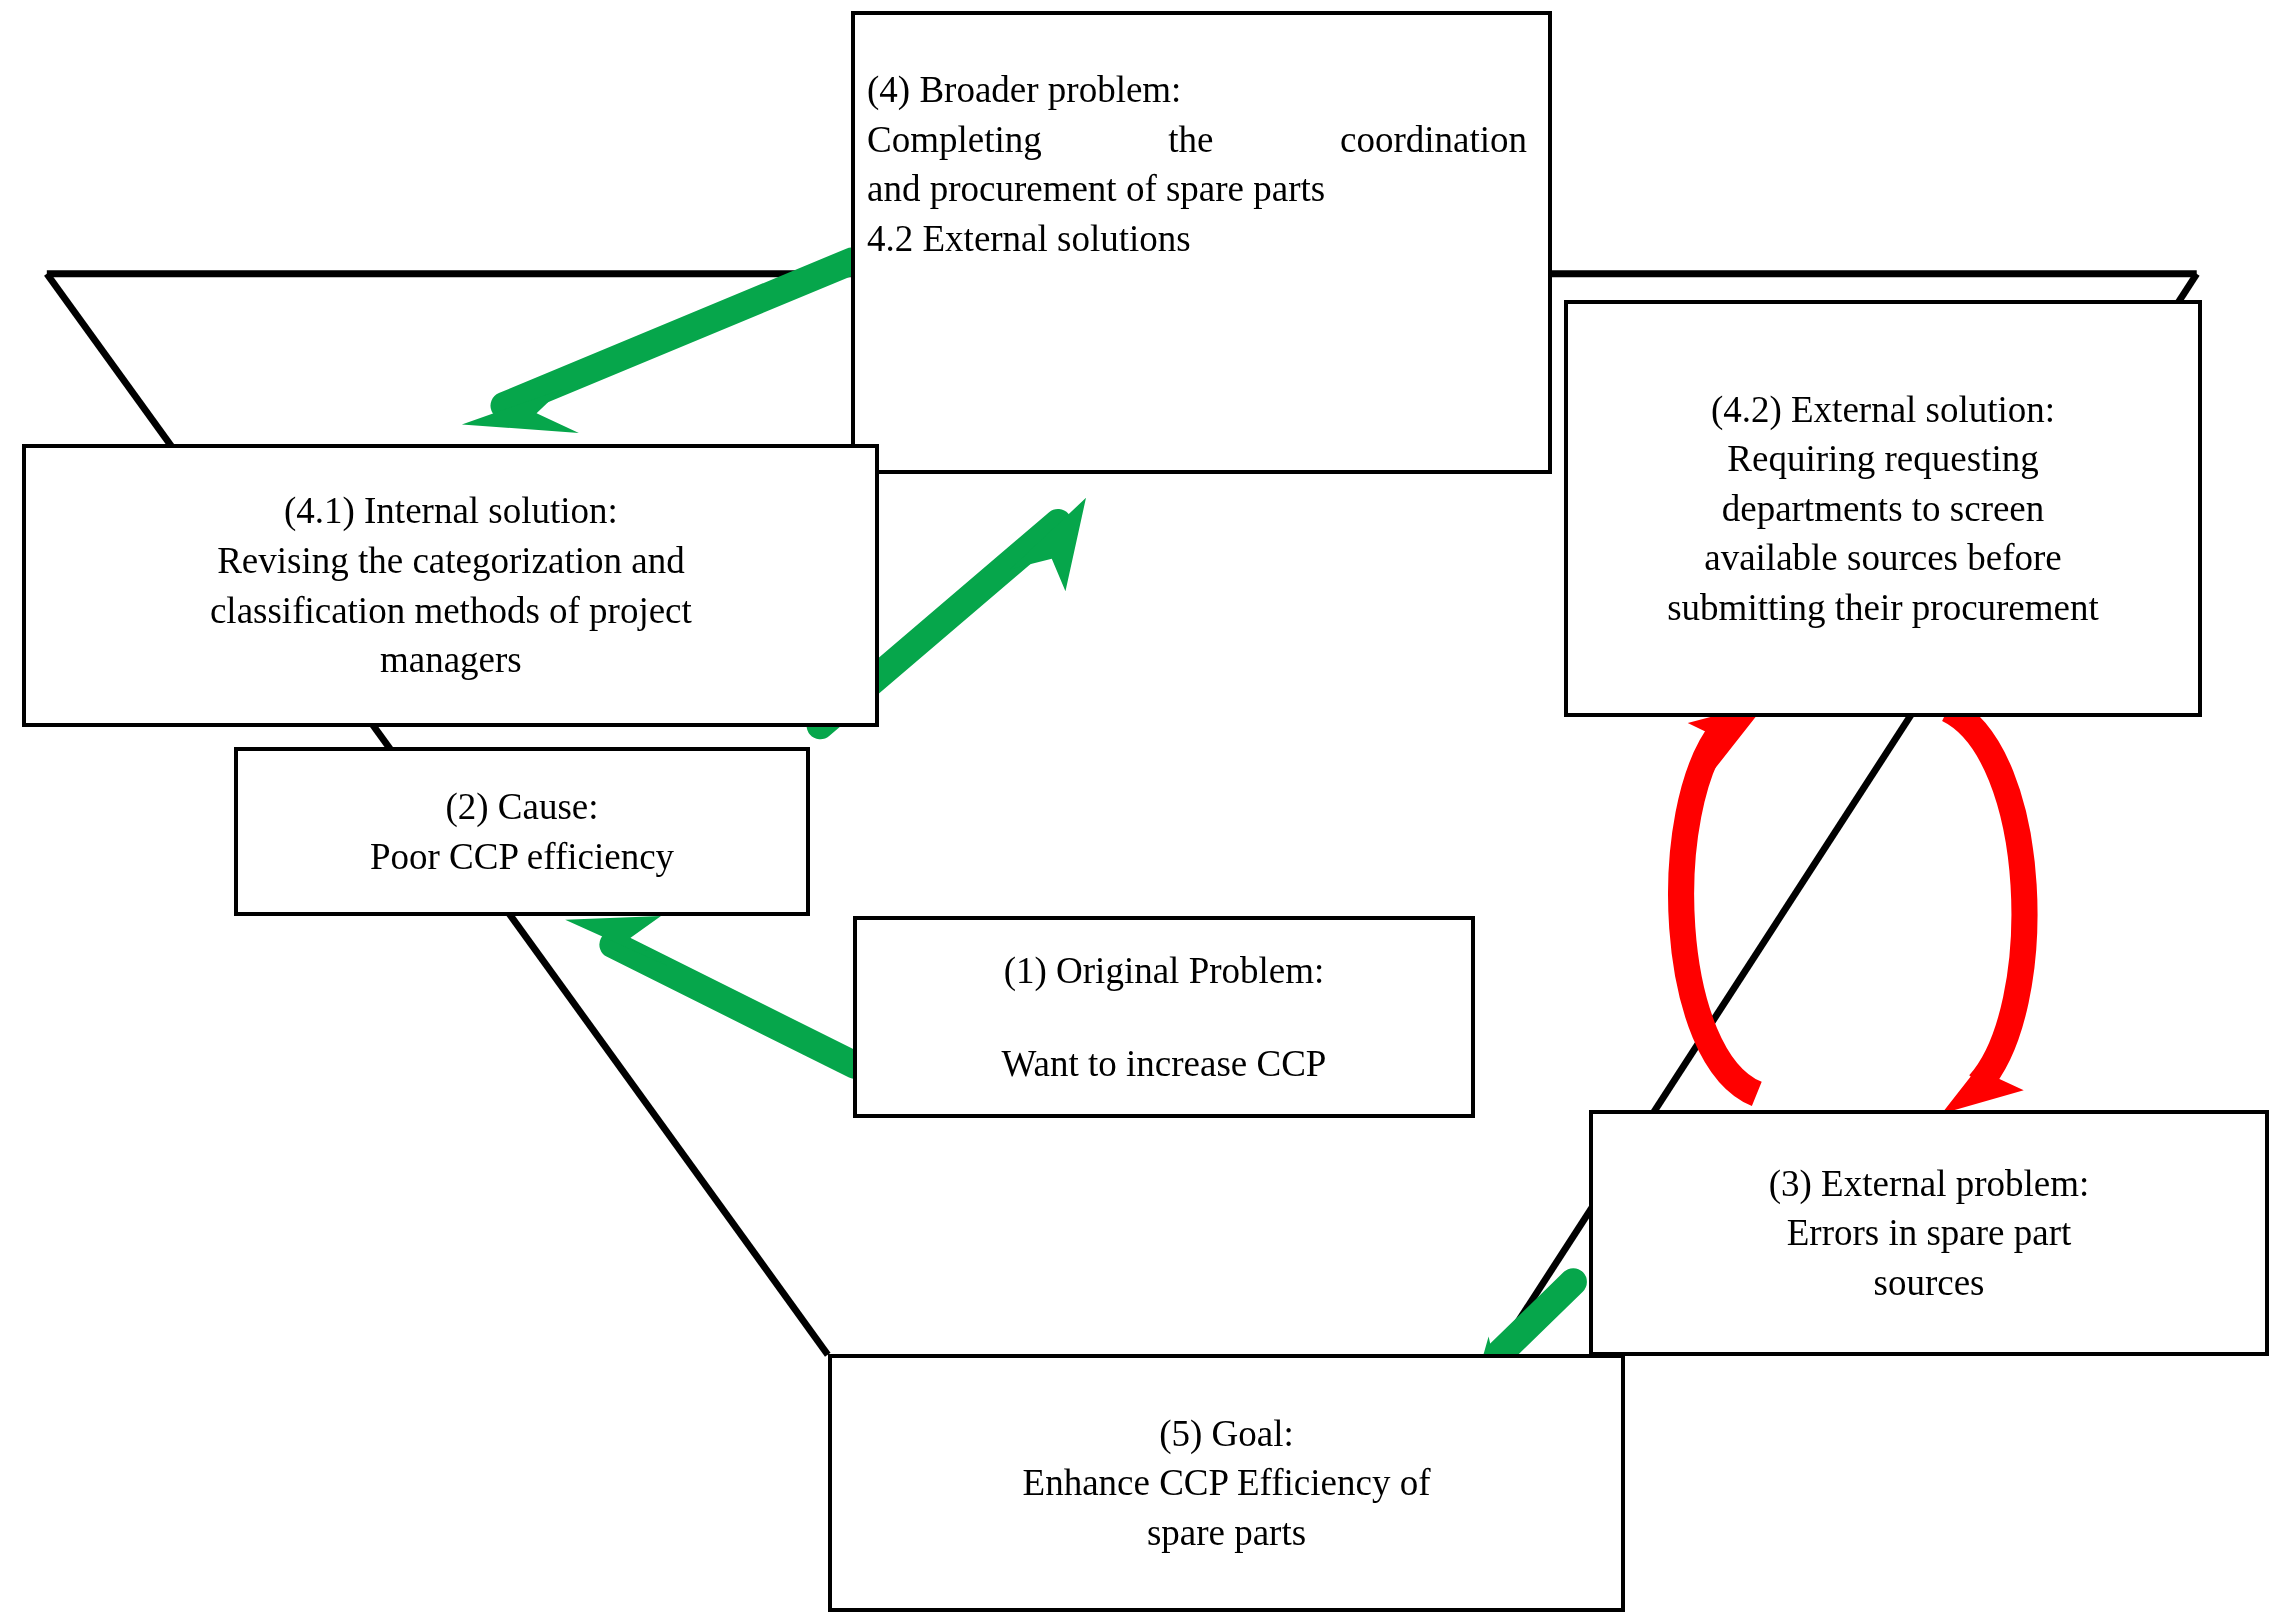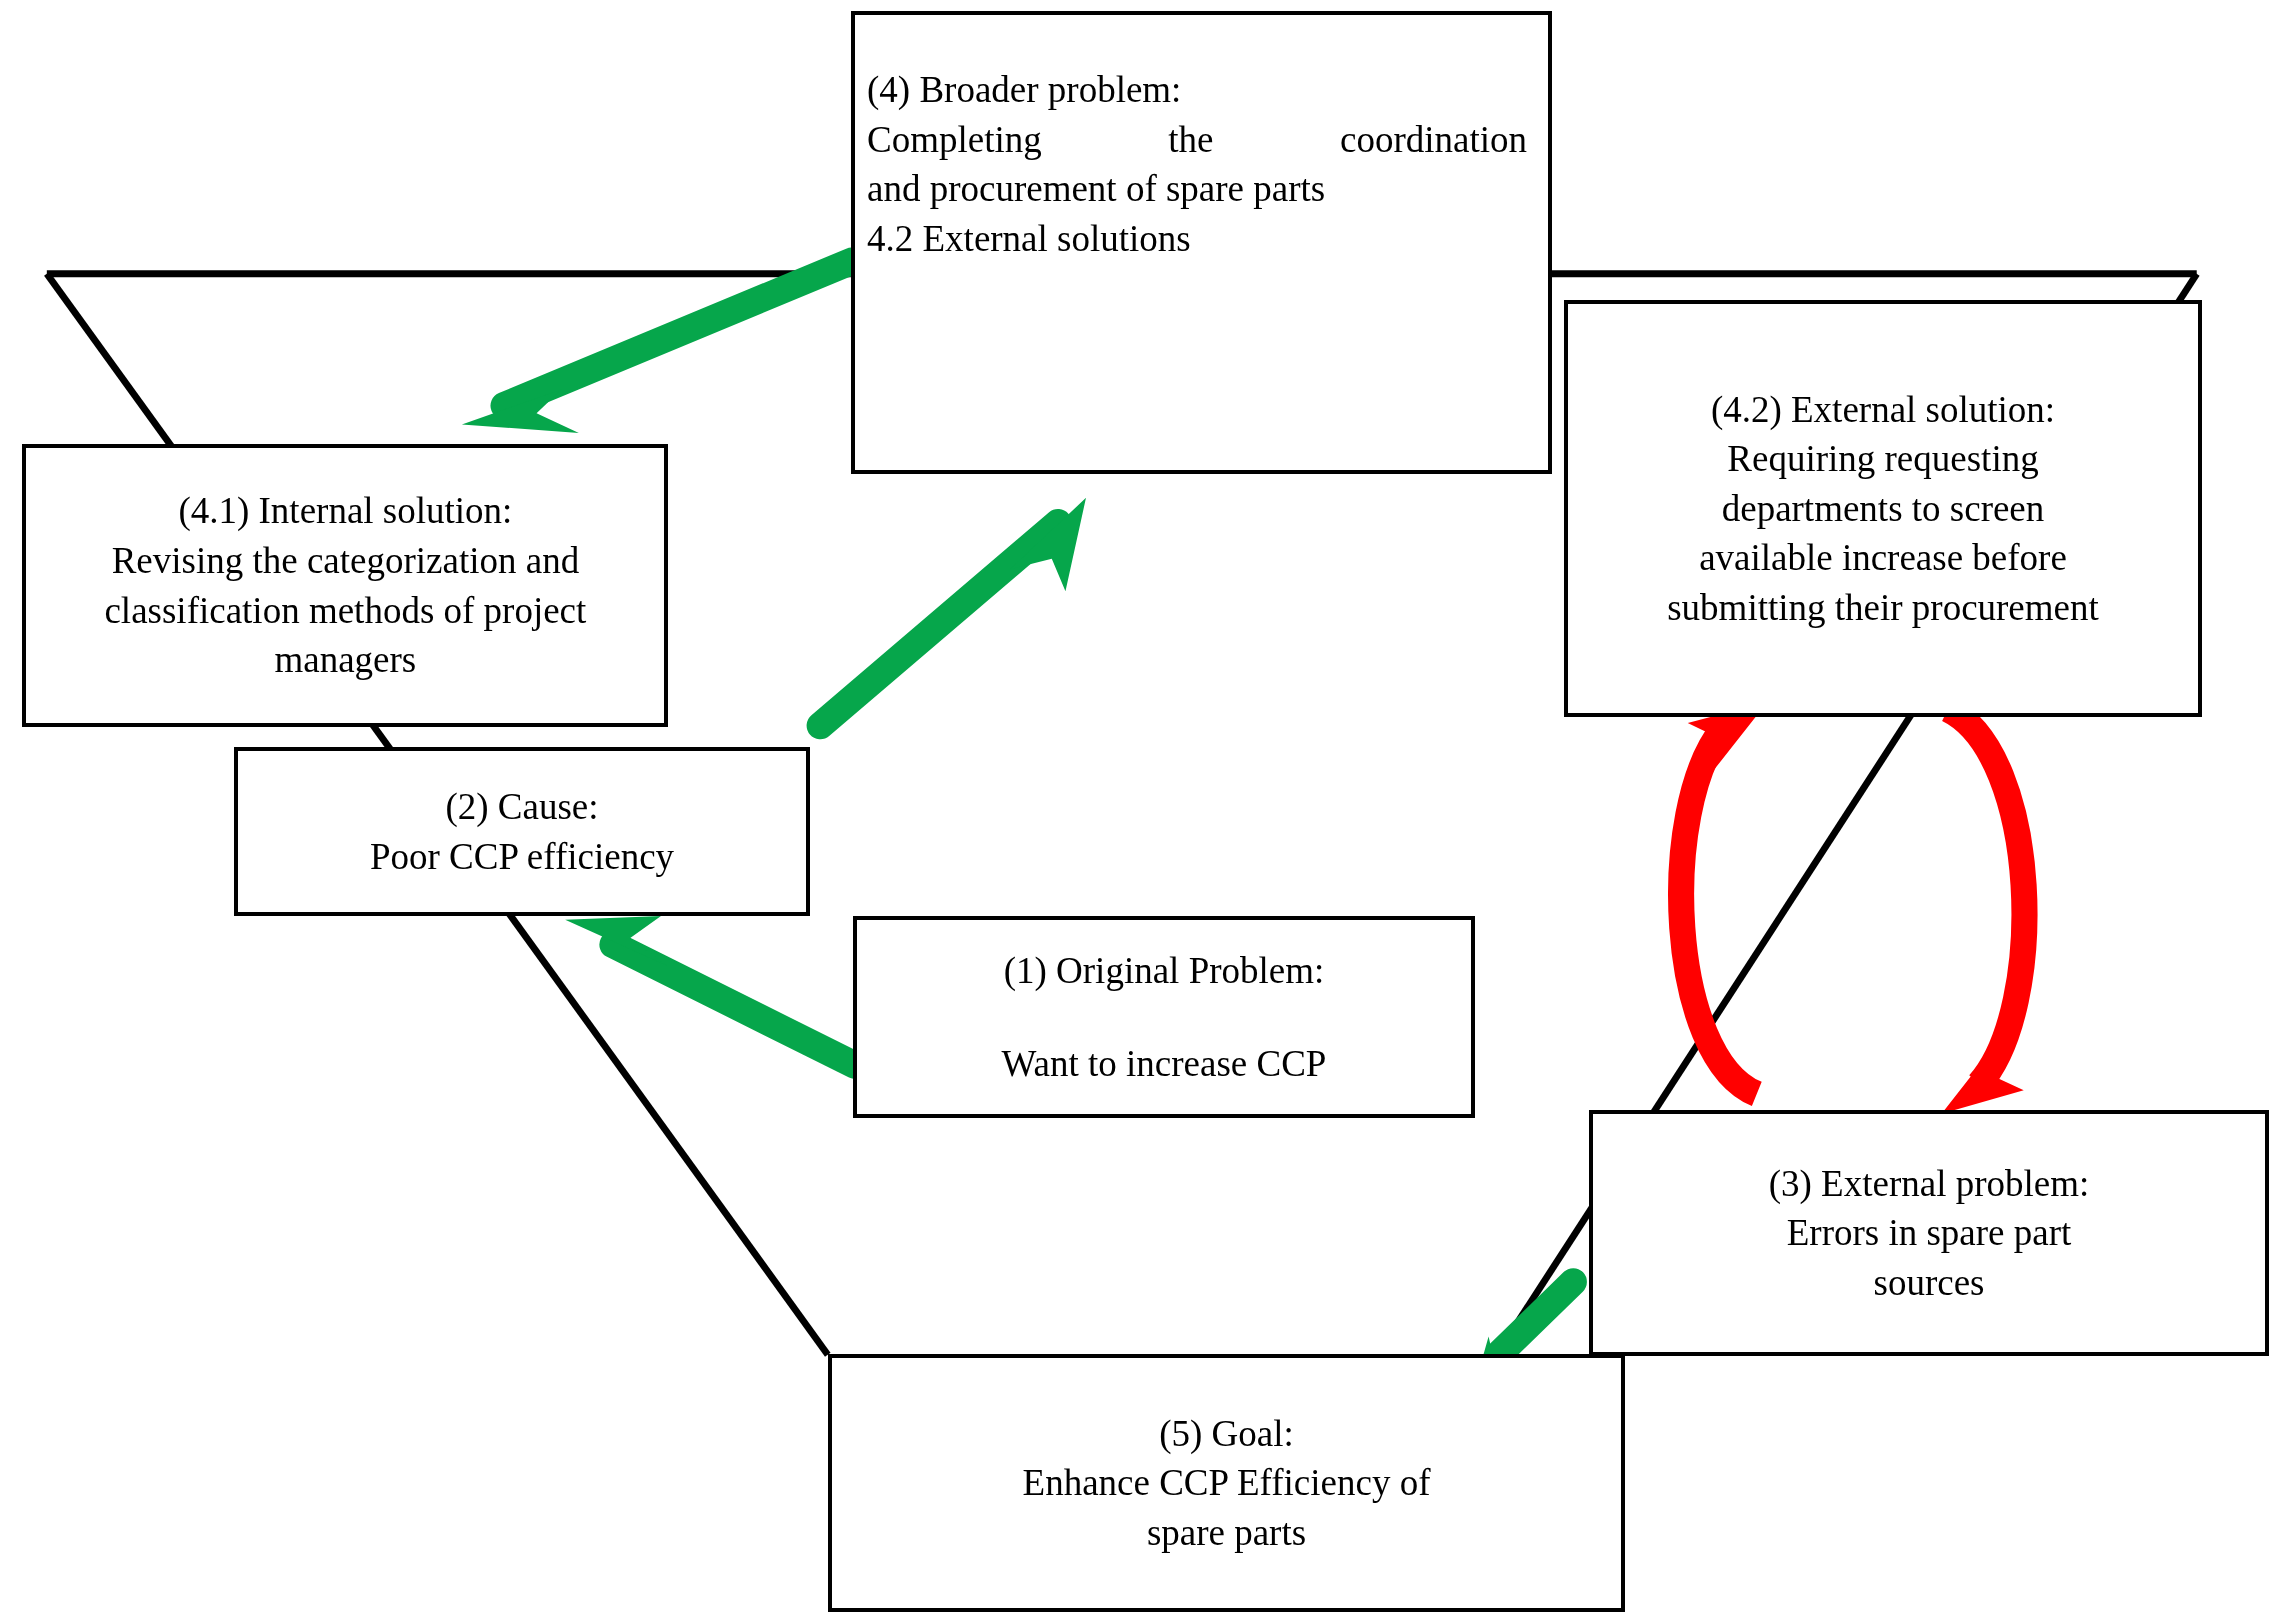--- a/index.html
+++ b/index.html
@@ -45,21 +45,21 @@
     white-space: pre;
   }
   .ctr { text-align: center; }
   .lft { text-align: left; }
   .jst { text-align: justify; text-align-last: justify; }
   .pad-l { padding-left: 26px; padding-right: 21px; }
   .pad-c { padding-left: 16px; padding-right: 16px; }
 
   
   #node-broader-problem { left: 851px; top: 11.2px; width: 701px; height: 463px; justify-content: flex-start; padding-top: 50px; padding-left: 12px; }
-  #node-internal-solution { left: 22.4px; top: 444px; width: 646px; height: 283px; }
+  #node-internal-solution { left: 22.4px; top: 444px; width: 857px; height: 283px; }
   #node-external-solution { left: 1564px; top: 300px; width: 638px; height: 417px; }
   #node-cause { left: 234px; top: 747px; width: 576px; height: 169px; align-items: center; }
   #node-original-problem { left: 853px; top: 916px; width: 622px; height: 202px; }
   #node-external-problem { left: 1589px; top: 1110px; width: 680px; height: 246px; }
   #node-goal { left: 828px; top: 1354px; width: 797px; height: 258px; }
 </style>
 </head>
 <body>
 
 <div id="diagram-root">
@@ -125,21 +125,21 @@
     <span class="node-line ctr">(4.1) Internal solution:</span>
     <span class="node-line ctr">Revising the categorization and</span>
     <span class="node-line ctr">classification methods of project</span>
     <span class="node-line ctr">managers</span>
   </div>
 
   <div class="node-box pad-c" id="node-external-solution">
     <span class="node-line ctr">(4.2) External solution:</span>
     <span class="node-line ctr">Requiring requesting</span>
     <span class="node-line ctr">departments to screen</span>
-    <span class="node-line ctr">available increase before</span>
+    <span class="node-line ctr">available sources before</span>
     <span class="node-line ctr">submitting their procurement</span>
   </div>
 
   <div class="node-box pad-c" id="node-cause">
     <span class="node-line ctr">(2) Cause:</span>
     <span class="node-line ctr">Poor CCP efficiency</span>
   </div>
 
   <div class="node-box pad-c" id="node-original-problem">
     <span class="node-line ctr" style="margin-bottom:43px;">(1) Original Problem:</span>

